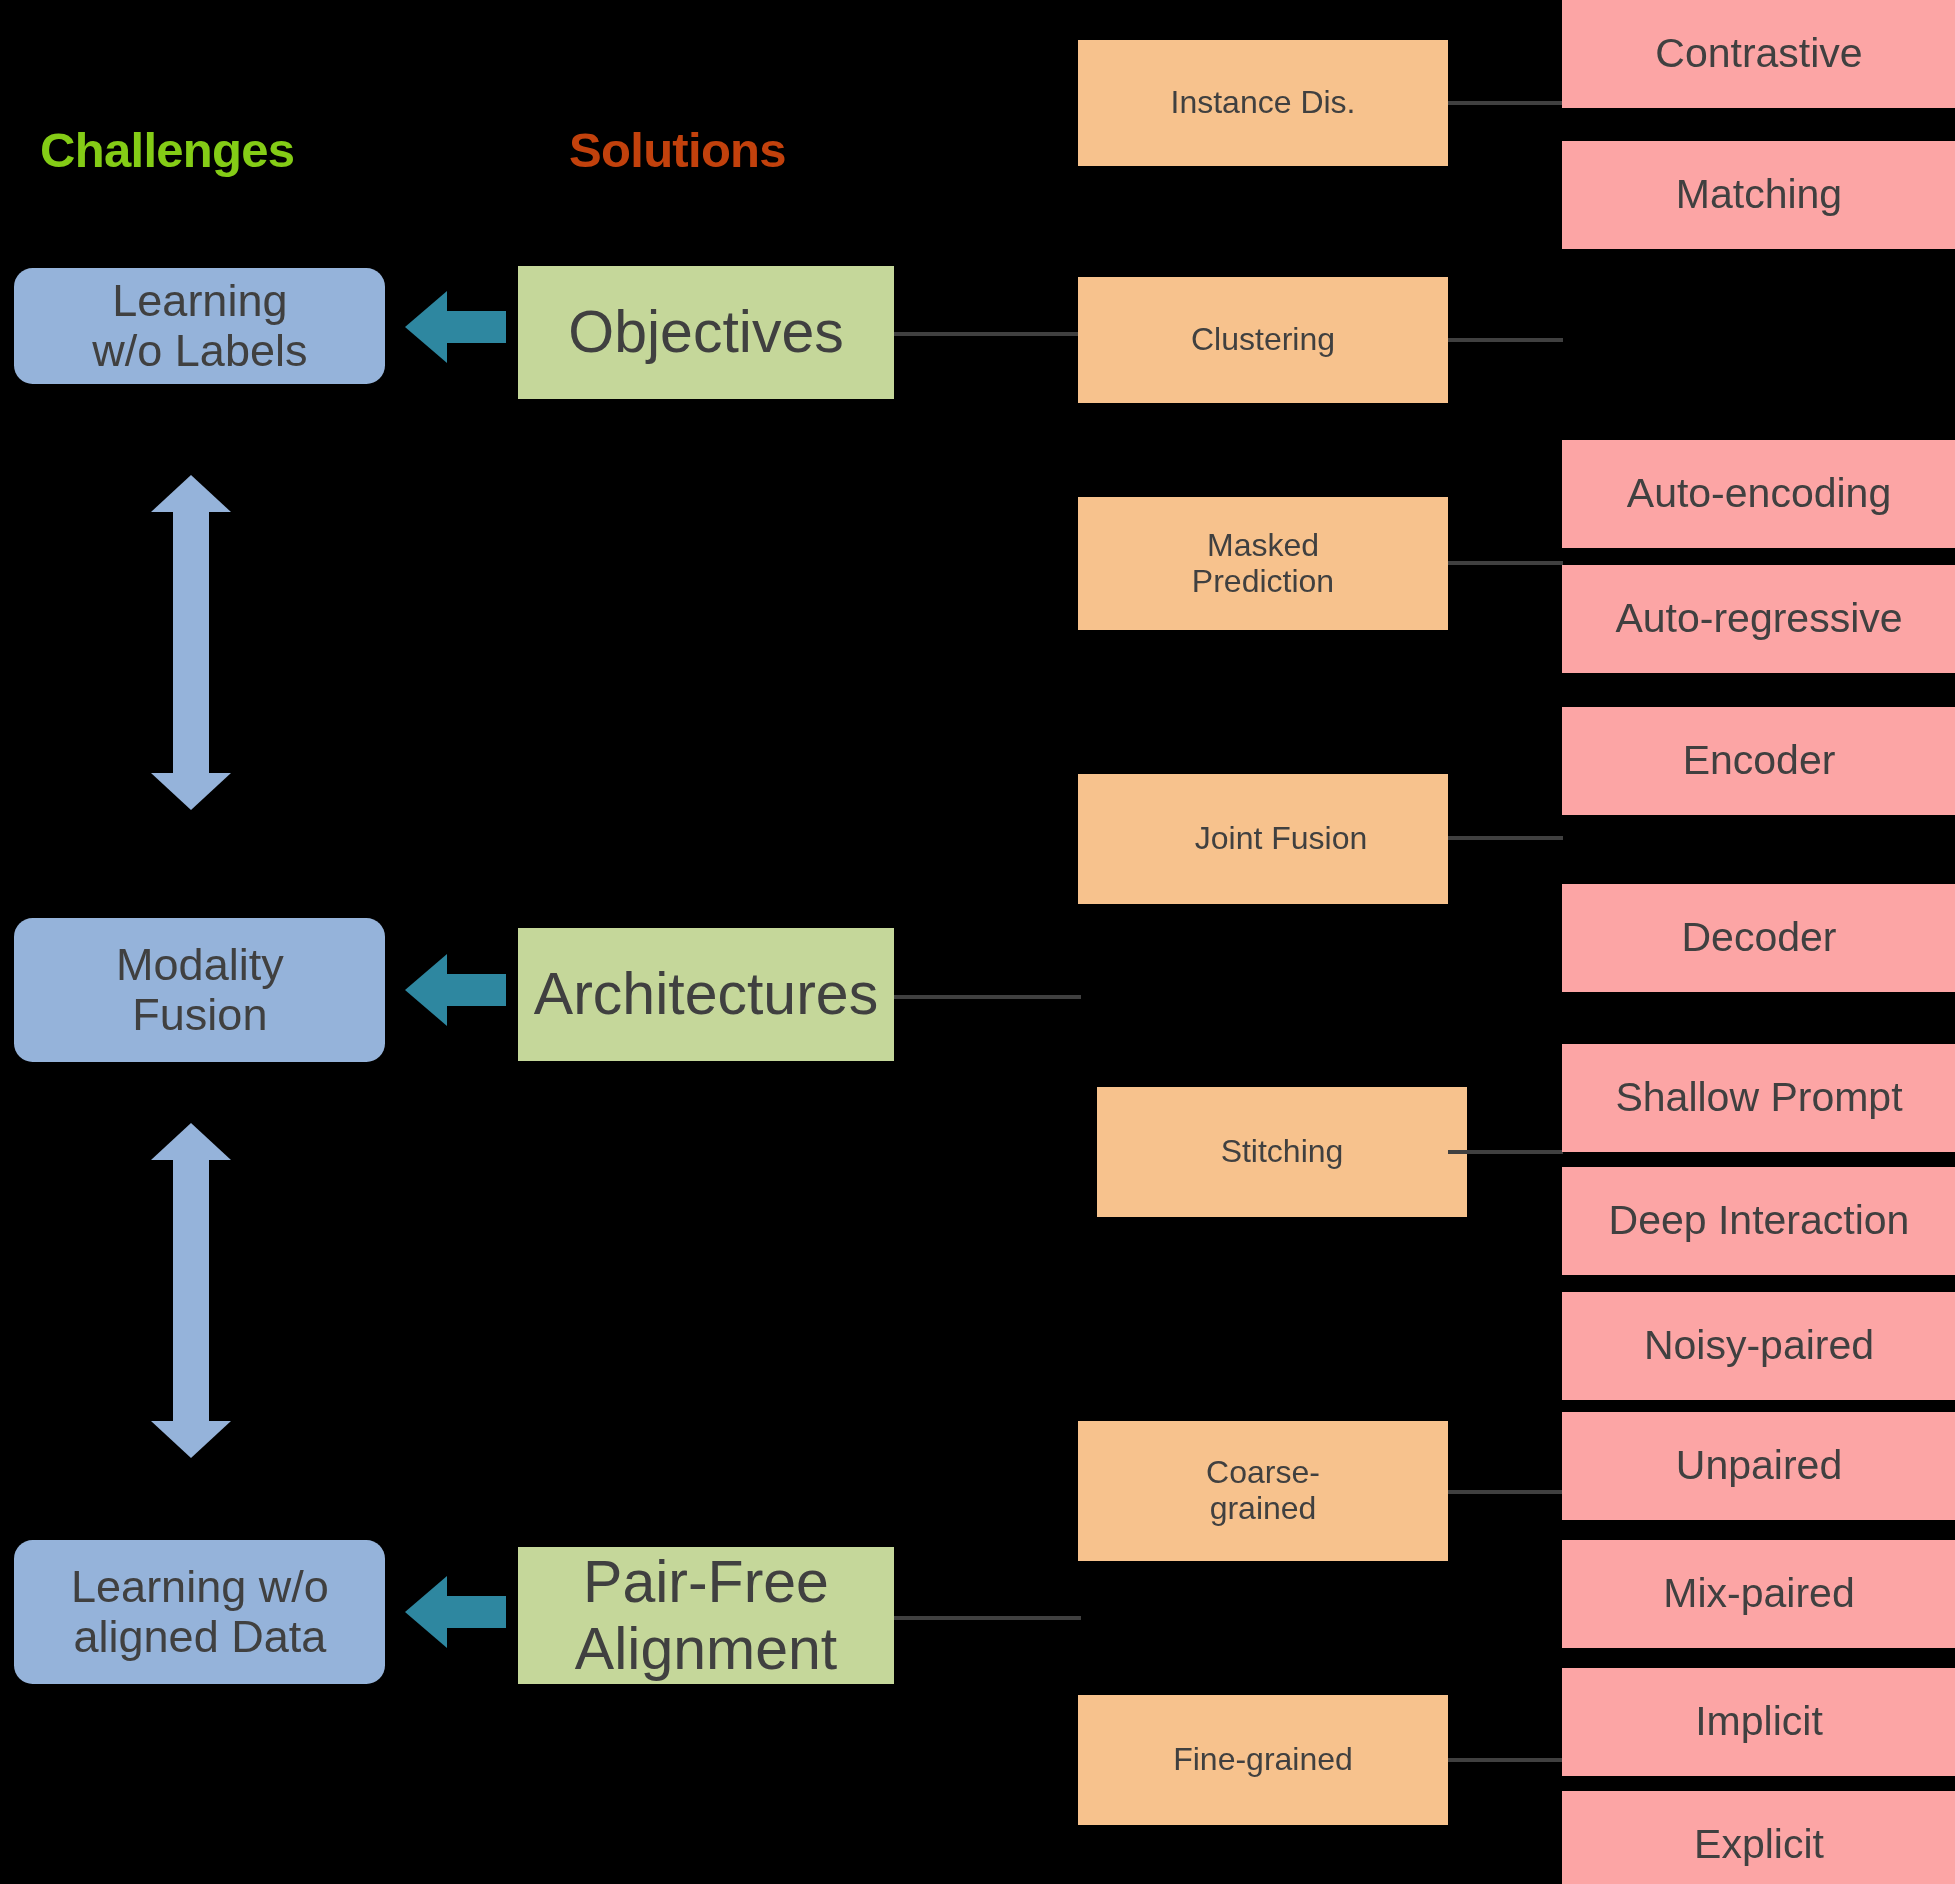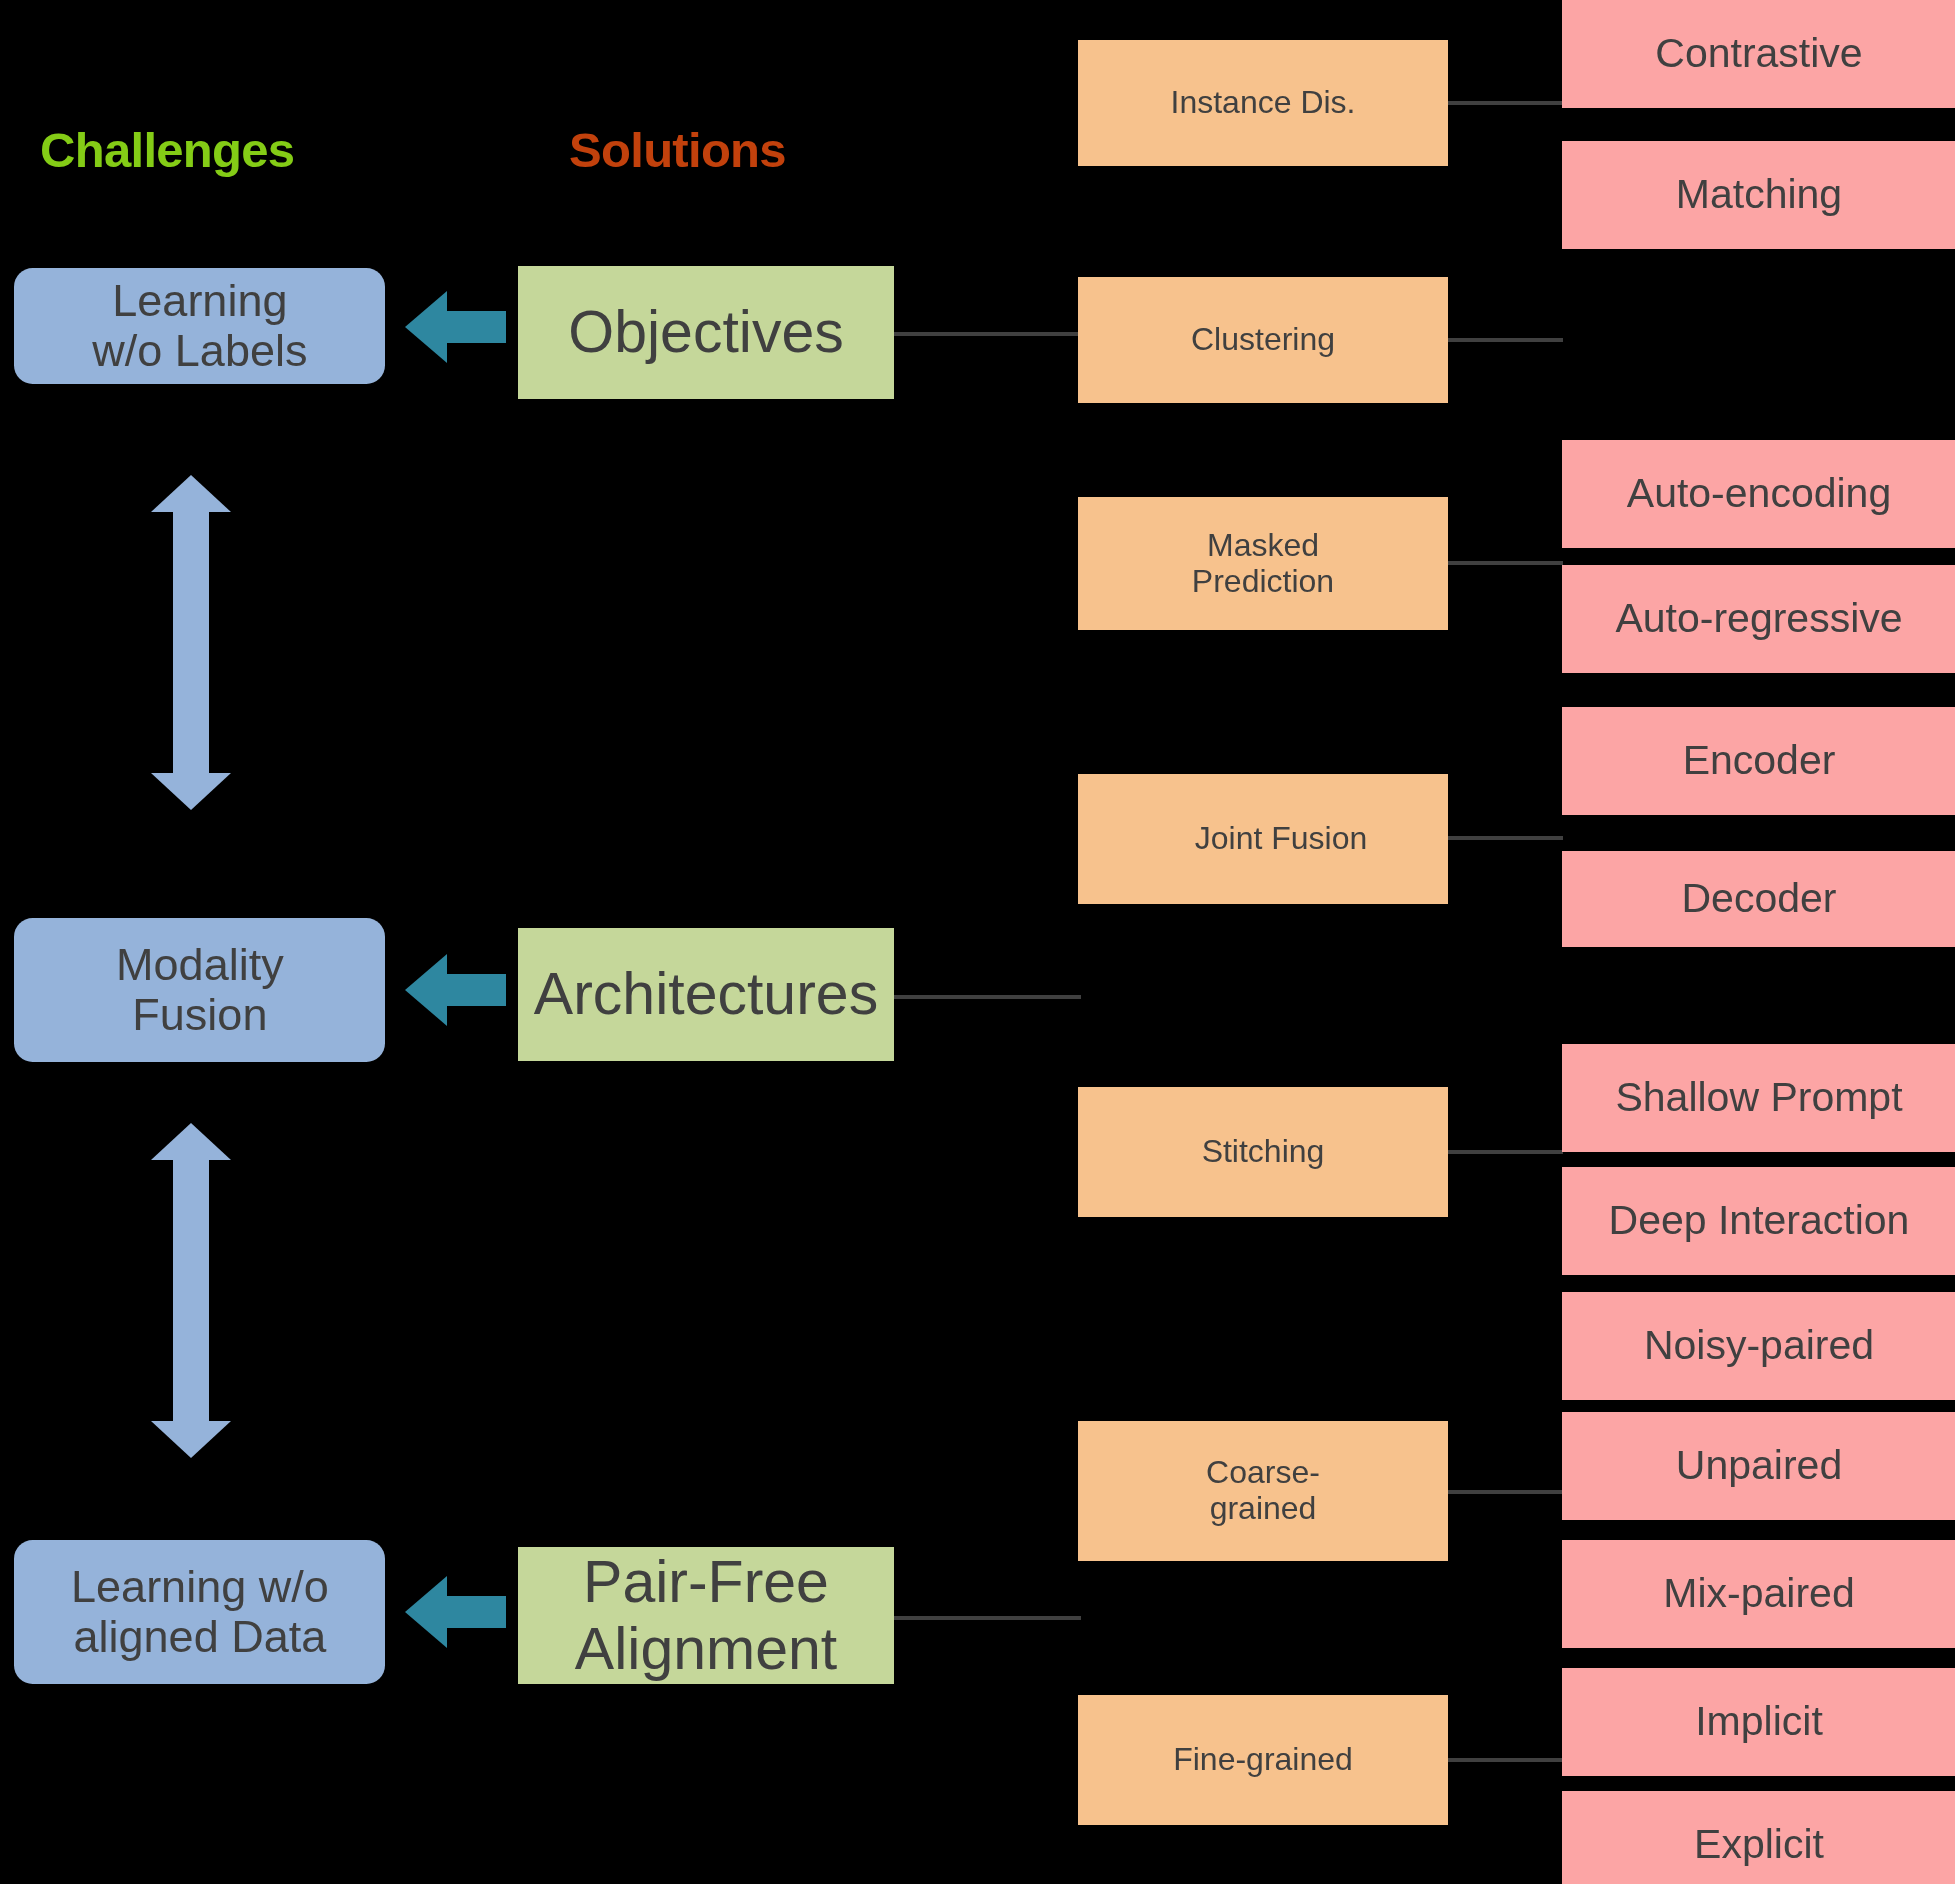--- a/index.html
+++ b/index.html
@@ -179,21 +179,21 @@
   <div class="connector" style="left:894px; top:1616px; width:187px;"></div>
 
   <div class="node method-node" style="top:40px;  height:126px;">Instance Dis.</div>
 
   <div class="node method-node" style="top:277px; height:126px;">Clustering</div>
 
   <div class="node method-node" style="top:497px; height:133px;">Masked<br>Prediction</div>
 
   <div class="node method-node" style="top:774px; height:130px;padding-left:36px;">Joint Fusion</div>
 
-  <div class="node method-node" style="top:1087px; height:130px;">Stitching</div>
+  <div class="node method-node" style="top:1087px; height:130px;margin-left:19px;">Stitching</div>
 
   <div class="node method-node" style="top:1421px; height:140px;">Coarse-<br>grained</div>
 
   <div class="node method-node" style="top:1695px; height:130px;">Fine-grained</div>
 
   <div class="connector" style="left:1448px; top:101px;  width:115px;"></div>
   <div class="connector" style="left:1448px; top:338px;  width:115px;"></div>
   <div class="connector" style="left:1448px; top:561px;  width:115px;"></div>
   <div class="connector" style="left:1448px; top:836px; width:115px;"></div>
   <div class="connector" style="left:1448px; top:1150px; width:115px;"></div>
@@ -203,21 +203,21 @@
   <div class="node subtype-node" style="top:0px;    height:108px;">Contrastive</div>
 
   <div class="node subtype-node" style="top:141px;  height:108px;">Matching</div>
 
   <div class="node subtype-node" style="top:440px;  height:108px;">Auto-encoding</div>
 
   <div class="node subtype-node" style="top:565px;  height:108px;">Auto-regressive</div>
 
   <div class="node subtype-node" style="top:707px;  height:108px;">Encoder</div>
 
-  <div class="node subtype-node" style="top:851px; height:96px;">Decoder</div>
+  <div class="node subtype-node" style="top:884px; height:108px;">Decoder</div>
 
   <div class="node subtype-node" style="top:1044px; height:108px;">Shallow Prompt</div>
 
   <div class="node subtype-node" style="top:1167px; height:108px;">Deep Interaction</div>
 
   <div class="node subtype-node" style="top:1292px; height:108px;">Noisy-paired</div>
 
   <div class="node subtype-node" style="top:1412px; height:108px;">Unpaired</div>
 
   <div class="node subtype-node" style="top:1540px; height:108px;">Mix-paired</div>

